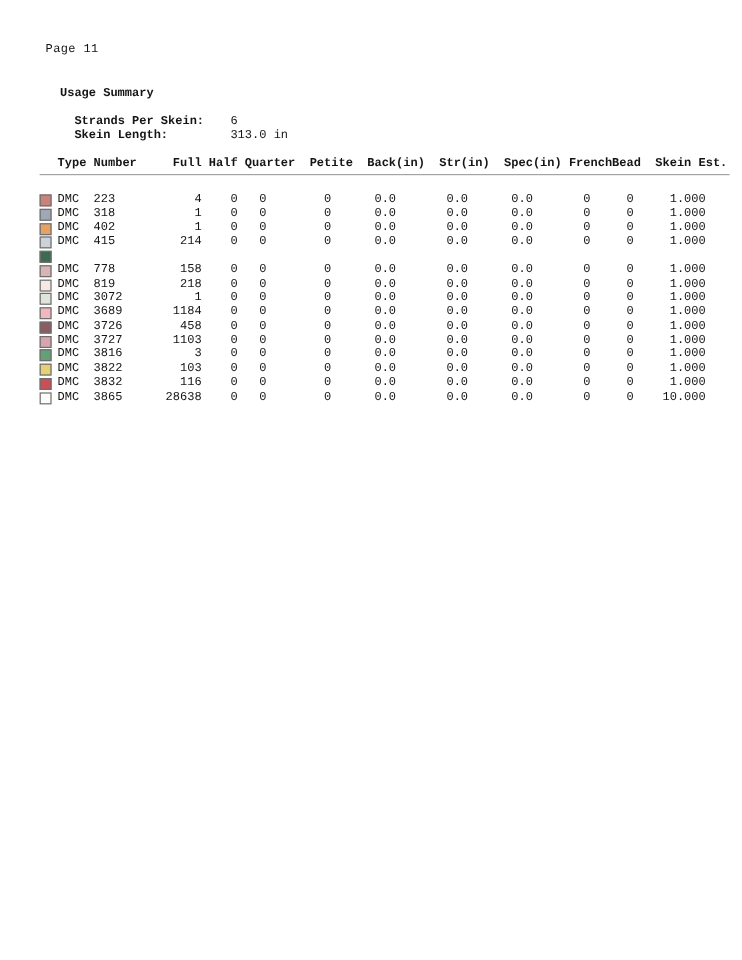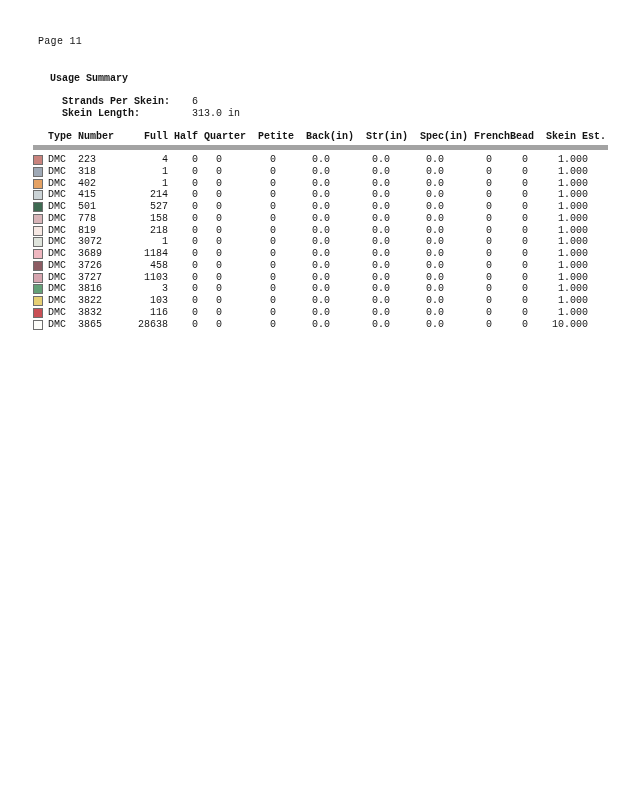--- a/index.html
+++ b/index.html
@@ -15,28 +15,28 @@
   }
   .pageno{position:absolute;left:38px;top:36px;letter-spacing:0.3px;}
   .sumtitle{position:absolute;left:38px;top:73px;font-weight:bold;margin-left:12px;}
   .sumrow{position:absolute;left:38px;white-space:pre;}
   .sumrow .lbl{display:inline-block;width:130px;font-weight:bold;}
   .sumrow.r0{top:85px;}
   .sumrow.r1{top:97px;}
   .table{position:absolute;left:0;top:131px;width:618px;}
   .hdrline{
     position:relative;height:14px;
-    border-bottom:5px solid #a3a3a3;
+    border-bottom:1px solid #a3a3a3;
     margin-left:33px;width:575px;
   }
   .hdrtext{
     position:absolute;left:15px;top:0;
     font-weight:bold;white-space:pre;letter-spacing:0;
   }
-  .rows{position:relative;margin-top:4px;}
+  .rows{position:relative;margin-top:15px;}
   .trow{position:relative;height:11.75px;}
   .swatch{
     position:absolute;left:33px;top:1px;
     width:8px;height:8px;
     border:1px solid #6e6e6e;
     display:inline-block;
   }
   .rowtext{
     position:absolute;left:48px;top:0;
     white-space:pre;
@@ -75,21 +75,20 @@
         <div class="trow">
           <span class="swatch" style="background: rgb(229, 162, 100);"></span>
           <span class="rowtext">DMC  402           1    0   0        0      0.0       0.0      0.0       0     0     1.000</span>
         </div>
         <div class="trow">
           <span class="swatch" style="background: rgb(203, 211, 214);"></span>
           <span class="rowtext">DMC  415         214    0   0        0      0.0       0.0      0.0       0     0     1.000</span>
         </div>
         <div class="trow">
           <span class="swatch" style="background: rgb(62, 106, 82);"></span>
-          <span class="rowtext">DMC  501         527    0   0        0      0.0       0.0      0.0       0     0     1.000</span>
         </div>
         <div class="trow">
           <span class="swatch" style="background: rgb(216, 180, 184);"></span>
           <span class="rowtext">DMC  778         158    0   0        0      0.0       0.0      0.0       0     0     1.000</span>
         </div>
         <div class="trow">
           <span class="swatch" style="background: rgb(246, 232, 227);"></span>
           <span class="rowtext">DMC  819         218    0   0        0      0.0       0.0      0.0       0     0     1.000</span>
         </div>
         <div class="trow">

